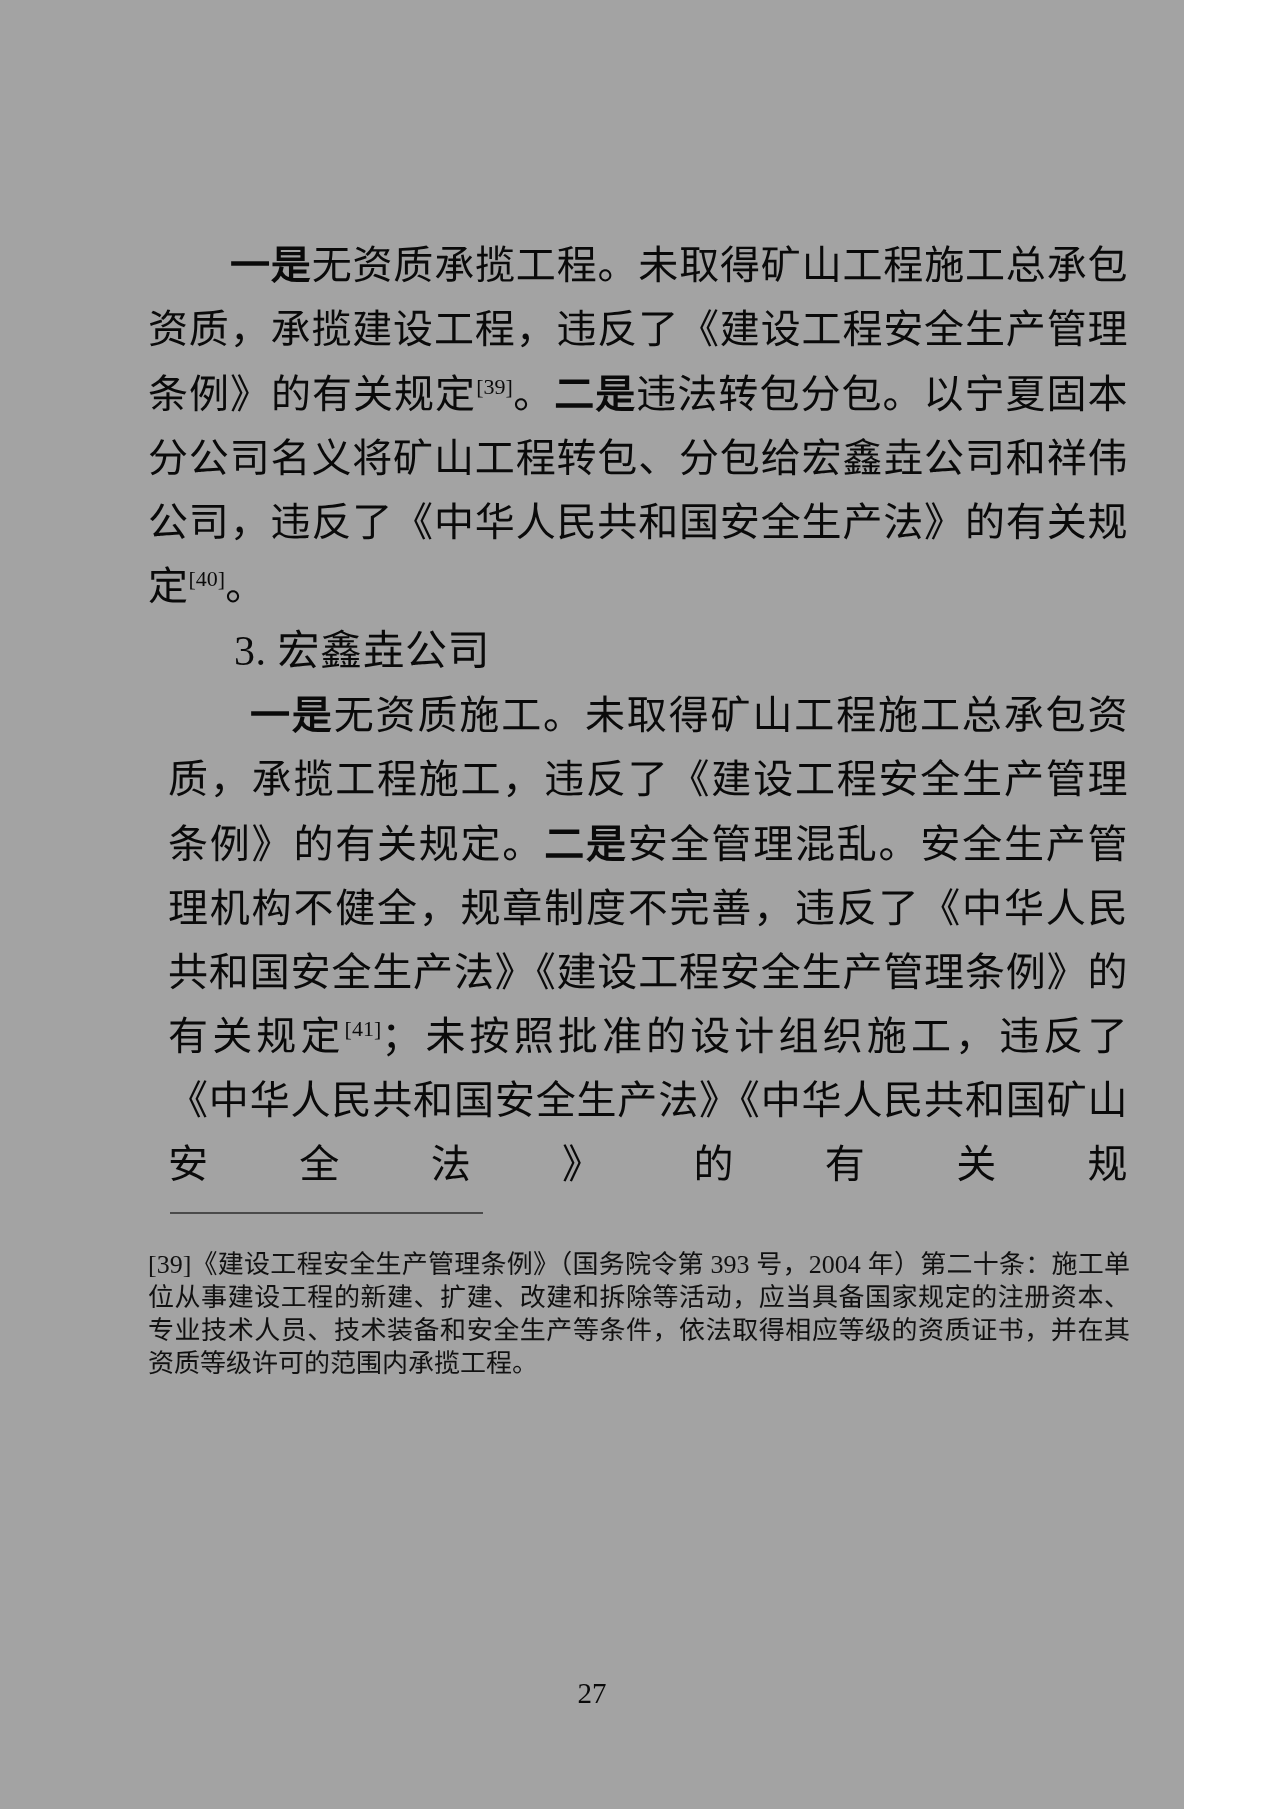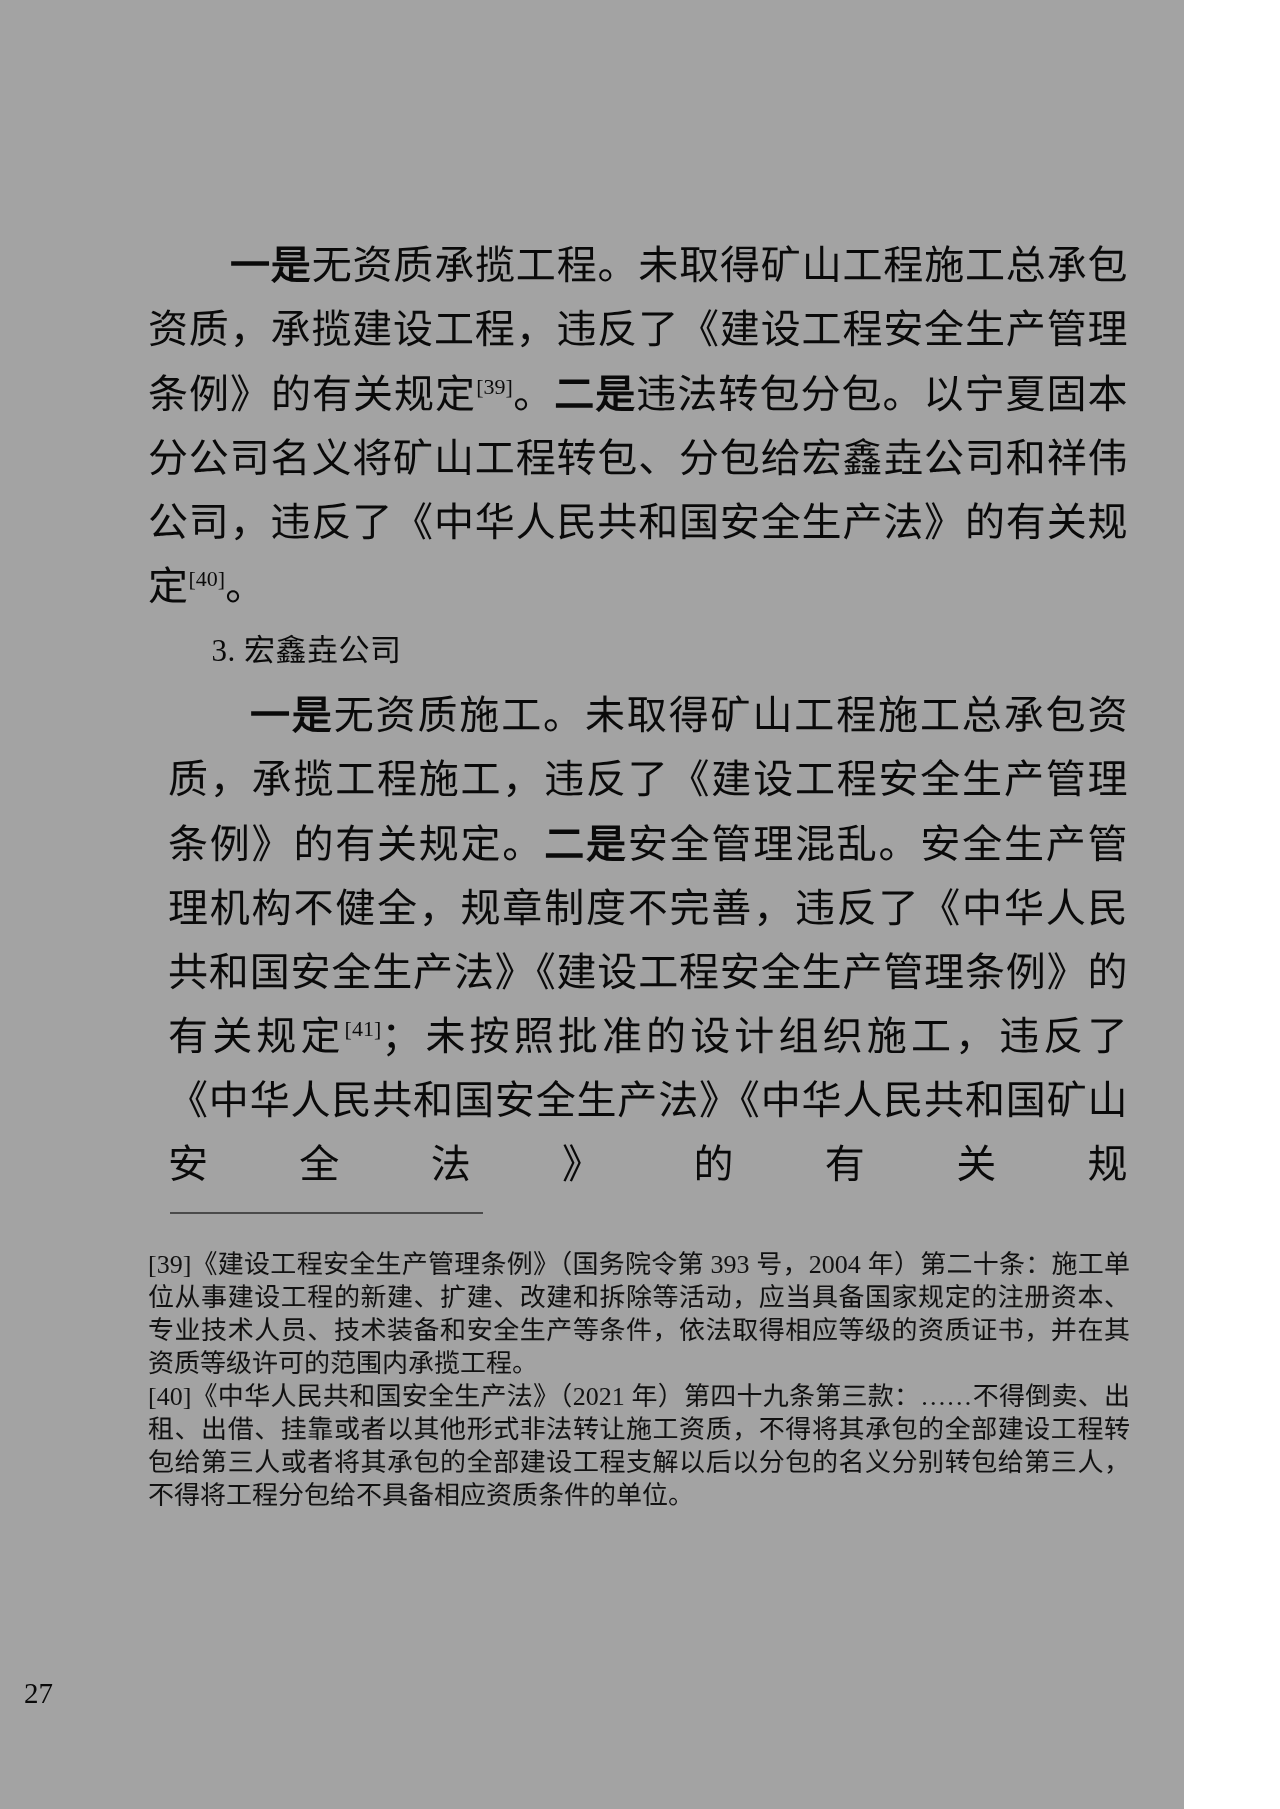--- a/index.html
+++ b/index.html
@@ -40,21 +40,21 @@
     font-family: "Liberation Sans", "DejaVu Sans", sans-serif;
   }
   sup.fn-ref {
     font-size: 0.55em;
     line-height: 0;
     vertical-align: super;
     letter-spacing: 0;
   }
   h3.heading {
     margin: 0;
-    font-size: 31px;
+    font-size: 42px;
     line-height: 64px;
     font-weight: 400;
     text-indent: 2.05em;
   }
   .footnote-rule {
     position: absolute;
     left: 170px;
     top: 1212px;
     width: 313px;
     height: 0;
@@ -73,24 +73,24 @@
     margin-top: 15px;
   }
   .footnotes p {
     margin: 0;
   }
   .page-number {
     position: absolute;
     top: 1676px;
     left: 0;
     width: 100%;
+    text-align: center;
     font-size: 29px;
     line-height: 34px;
     color: #0a0a0a;
-    padding-left: 24px;
   }
 </style>
 </head>
 <body>
 
 <div class="page">
 
   <main class="body-text">
 
     <p class="para"><span class="emph">一是</span><span>无资质承揽工程。未取得矿山工程施工总承包资质，承揽建设工程，违反了《建设工程安全生产管理条例》的有关规定</span><sup class="fn-ref">[39]</sup><span>。</span><span class="emph">二是</span><span>违法转包分包。以宁夏固本分公司名义将矿山工程转包、分包给宏鑫垚公司和祥伟公司，违反了《中华人民共和国安全生产法》的有关规定</span><sup class="fn-ref">[40]</sup><span>。</span></p>
@@ -98,18 +98,17 @@
     <h3 class="heading">3. 宏鑫垚公司</h3>
 
     <p class="para para-cont"><span class="emph">一是</span><span>无资质施工。未取得矿山工程施工总承包资质，承揽工程施工，违反了《建设工程安全生产管理条例》的有关规定。</span><span class="emph">二是</span><span>安全管理混乱。安全生产管理机构不健全，规章制度不完善，违反了《中华人民共和国安全生产法》《建设工程安全生产管理条例》的有关规定</span><sup class="fn-ref">[41]</sup><span>；未按照批准的设计组织施工，违反了《中华人民共和国安全生产法》《中华人民共和国矿山安全法》的有关规</span></p>
 
   </main>
 
   <div class="footnote-rule"></div>
 
   <footer class="footnotes">
     <p><span>[39]</span><span>《建设工程安全生产管理条例》（国务院令第 393 号，2004 年）第二十条：施工单位从事建设工程的新建、扩建、改建和拆除等活动，应当具备国家规定的注册资本、专业技术人员、技术装备和安全生产等条件，依法取得相应等级的资质证书，并在其资质等级许可的范围内承揽工程。</span></p>
-    <p><span>[40]</span><span>《中华人民共和国安全生产法》（2021 年）第四十九条第三款：……不得倒卖、出租、出借、挂靠或者以其他形式非法转让施工资质，不得将其承包的全部建设工程转包给第三人或者将其承包的全部建设工程支解以后以分包的名义分别转包给第三人，不得将工程分包给不具备相应资质条件的单位。</span></p>
   </footer>
 
   <div class="page-number">27</div>
 
 </div>
 
 </body></html>

